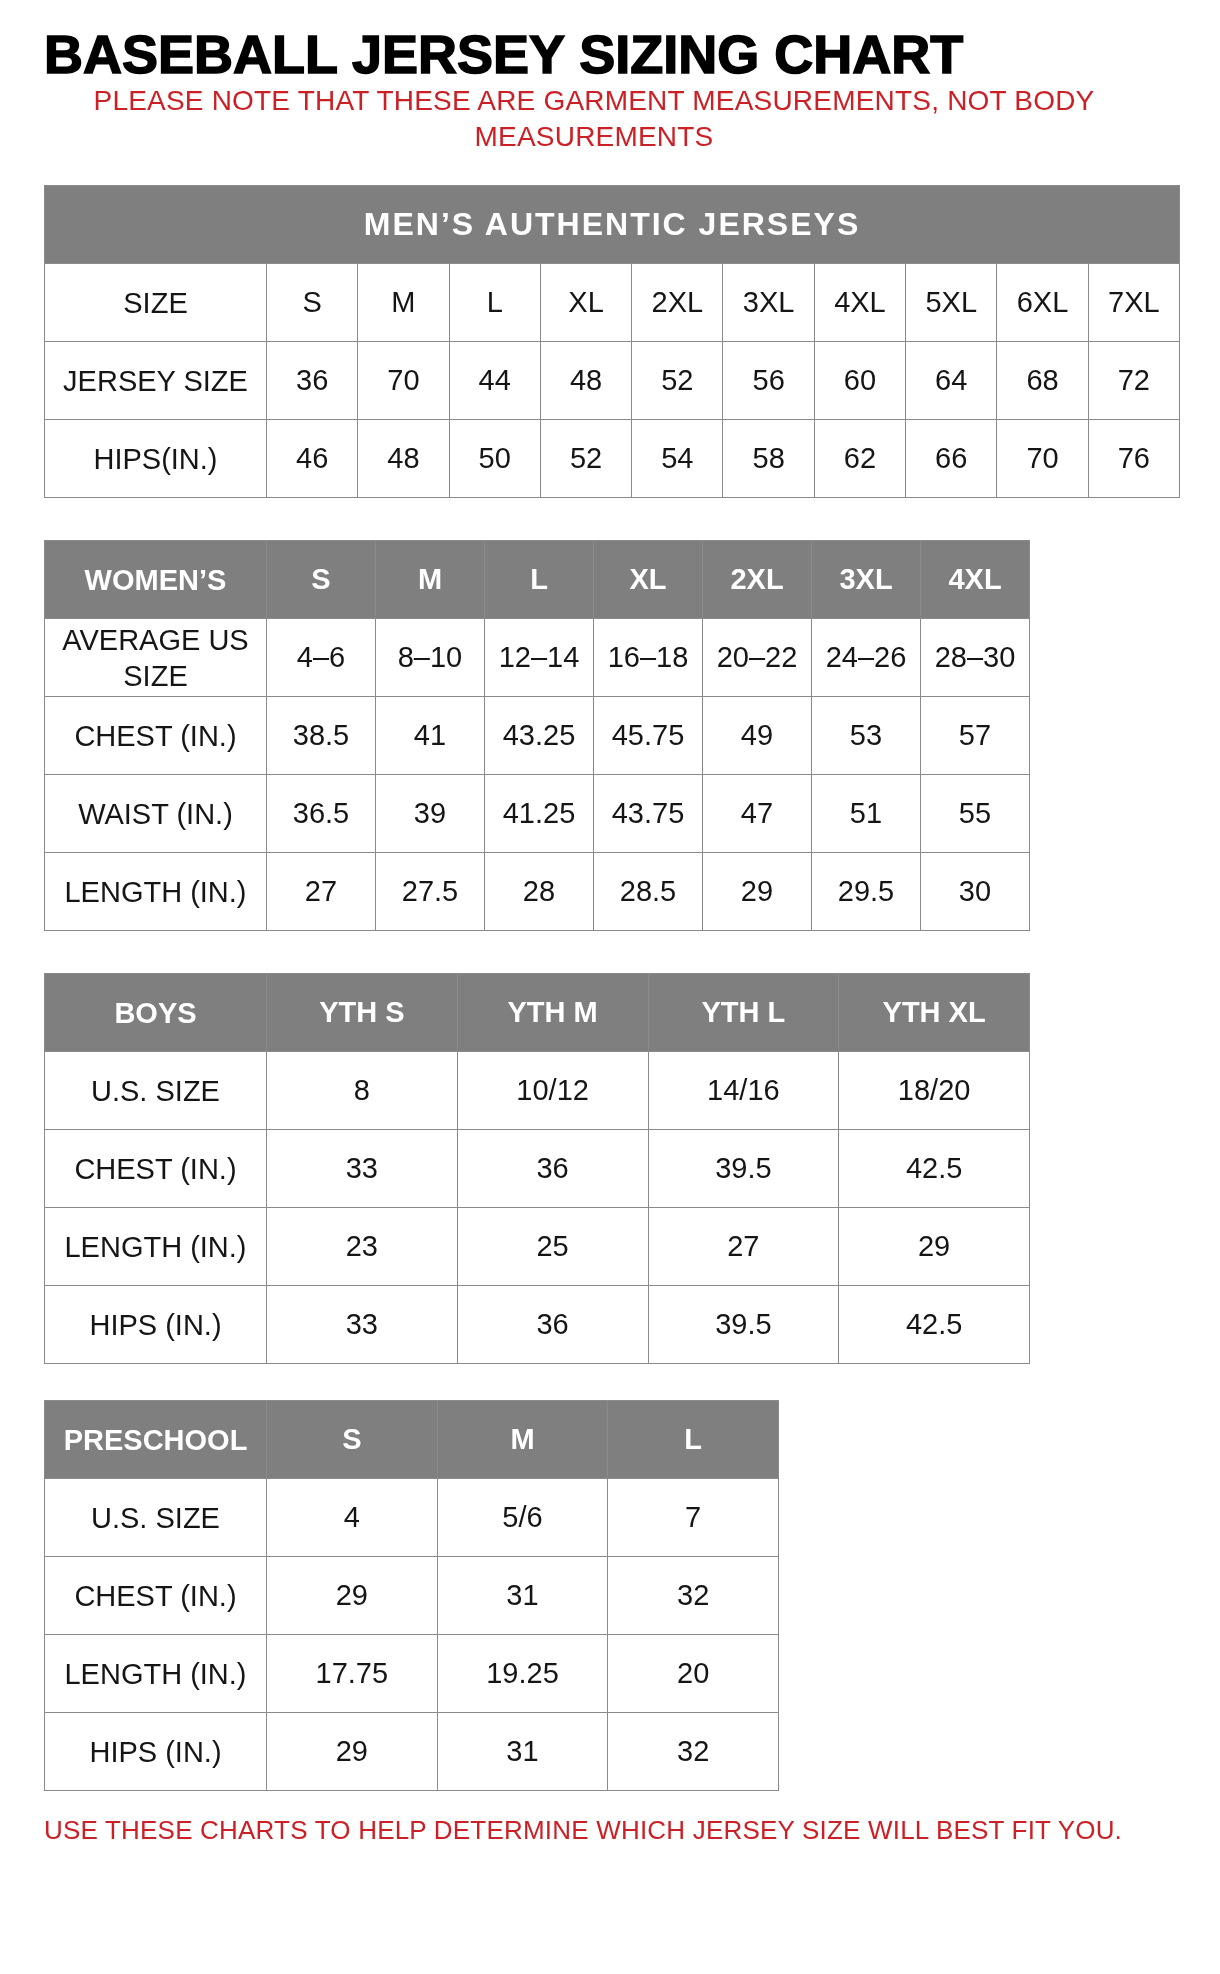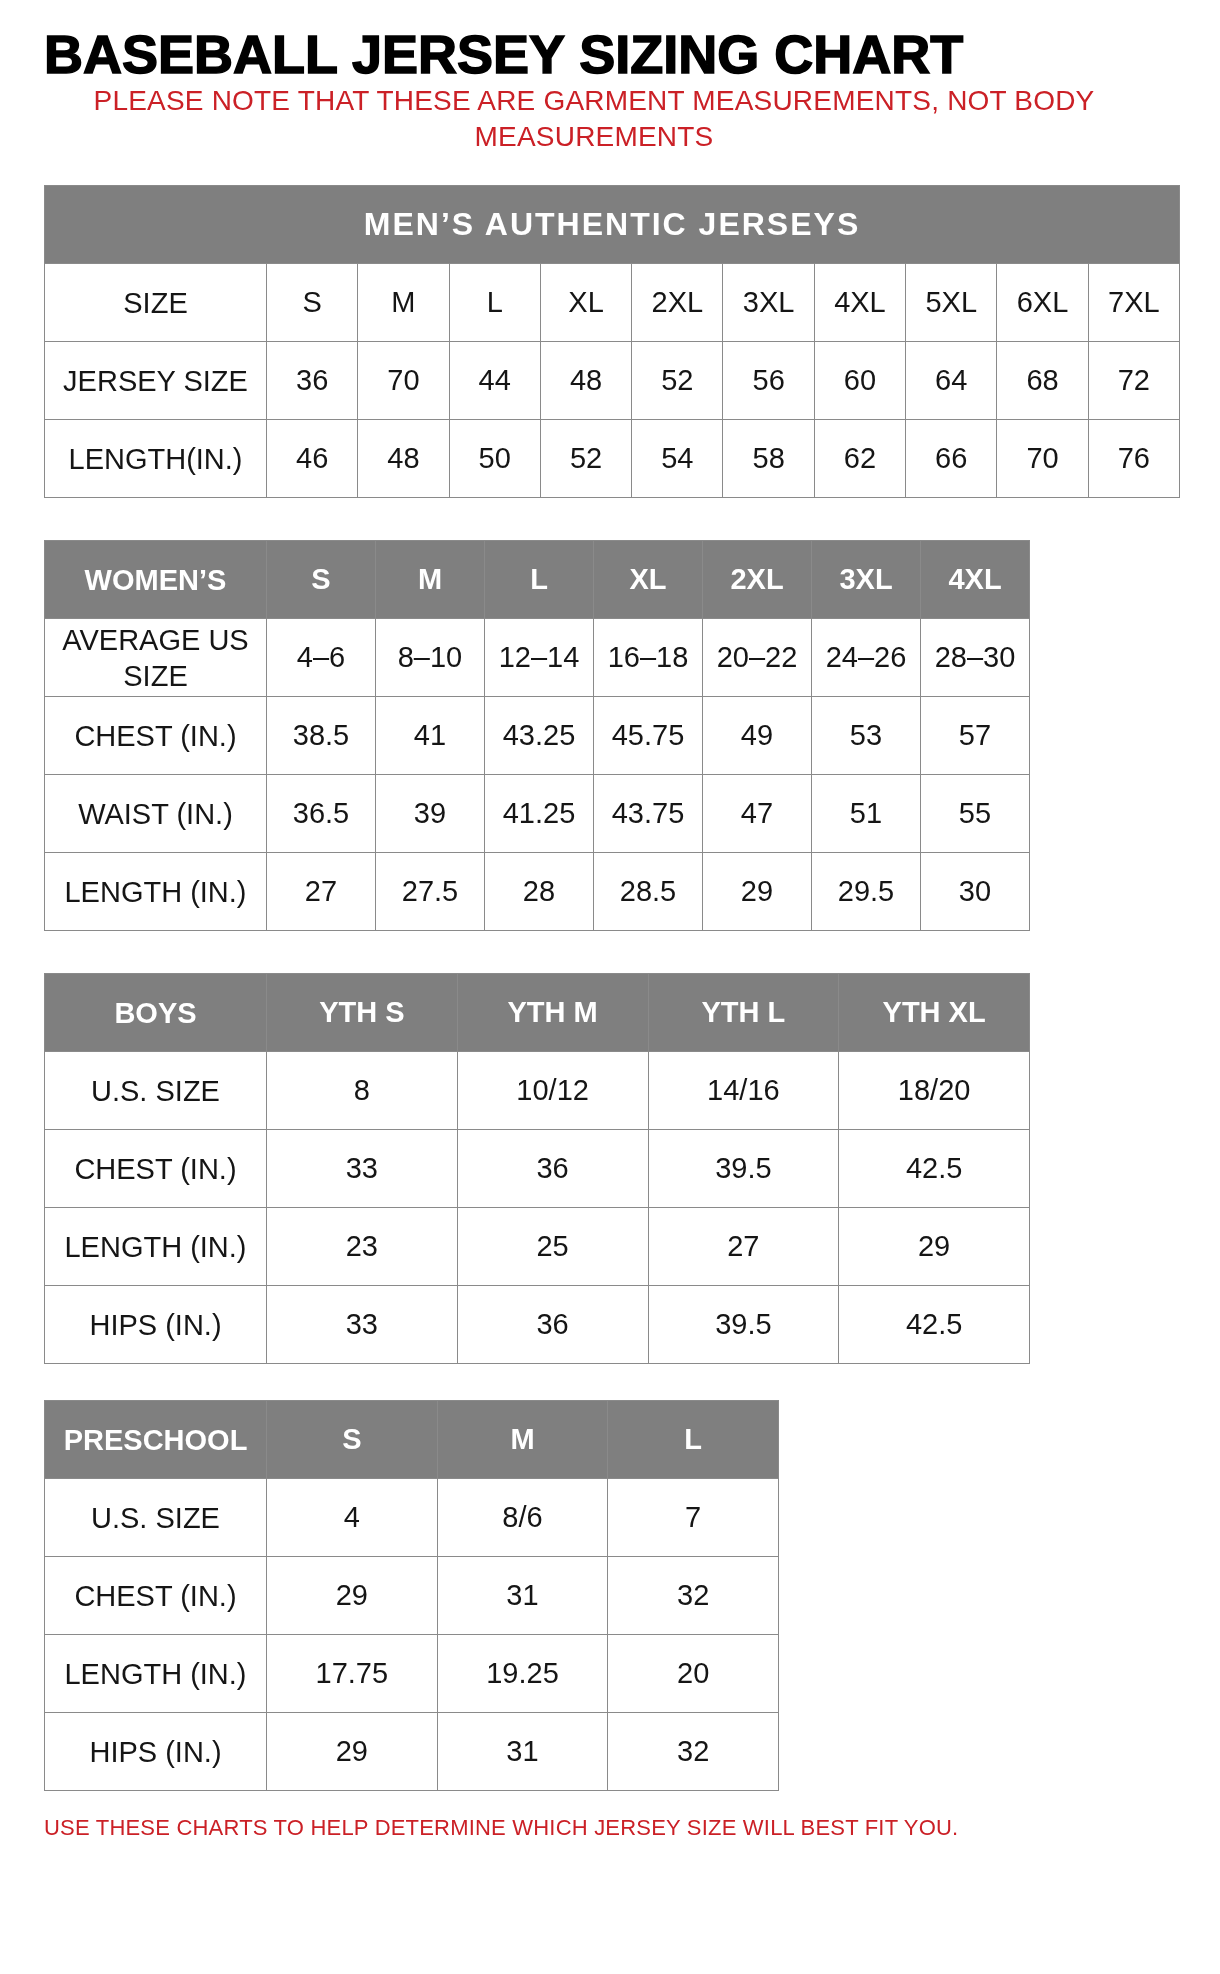--- a/index.html
+++ b/index.html
@@ -60,21 +60,21 @@
   .tbl .hdr{
     background:var(--header-gray);
     color:#ffffff;
     font-weight:bold;
   }
   .tbl .label-col{line-height:1.25;}
   #boys{margin-bottom:36px;}
   #preschool{margin-bottom:24px;}
   .footer-note{
     color:var(--accent-red);
-    font-size:22px;
+    font-size:26px;
     margin:0;
     white-space:nowrap;
     letter-spacing:0.2px;
   }
 </style>
 </head>
 <body>
 
 <div class="page">
 
@@ -113,21 +113,21 @@
           <td>44</td>
           <td>48</td>
           <td>52</td>
           <td>56</td>
           <td>60</td>
           <td>64</td>
           <td>68</td>
           <td>72</td>
         </tr>
         <tr>
-          <td class="label-col">LENGTH(IN.)</td>
+          <td class="label-col">HIPS(IN.)</td>
           <td>46</td>
           <td>48</td>
           <td>50</td>
           <td>52</td>
           <td>54</td>
           <td>58</td>
           <td>62</td>
           <td>66</td>
           <td>70</td>
           <td>76</td>
@@ -246,21 +246,21 @@
     <tbody>
         <tr>
           <th class="hdr label-col">PRESCHOOL</th>
           <th class="hdr">S</th>
           <th class="hdr">M</th>
           <th class="hdr">L</th>
         </tr>
         <tr>
           <td class="label-col">U.S. SIZE</td>
           <td>4</td>
-          <td>8/6</td>
+          <td>5/6</td>
           <td>7</td>
         </tr>
         <tr>
           <td class="label-col">CHEST (IN.)</td>
           <td>29</td>
           <td>31</td>
           <td>32</td>
         </tr>
         <tr>
           <td class="label-col">LENGTH (IN.)</td>

